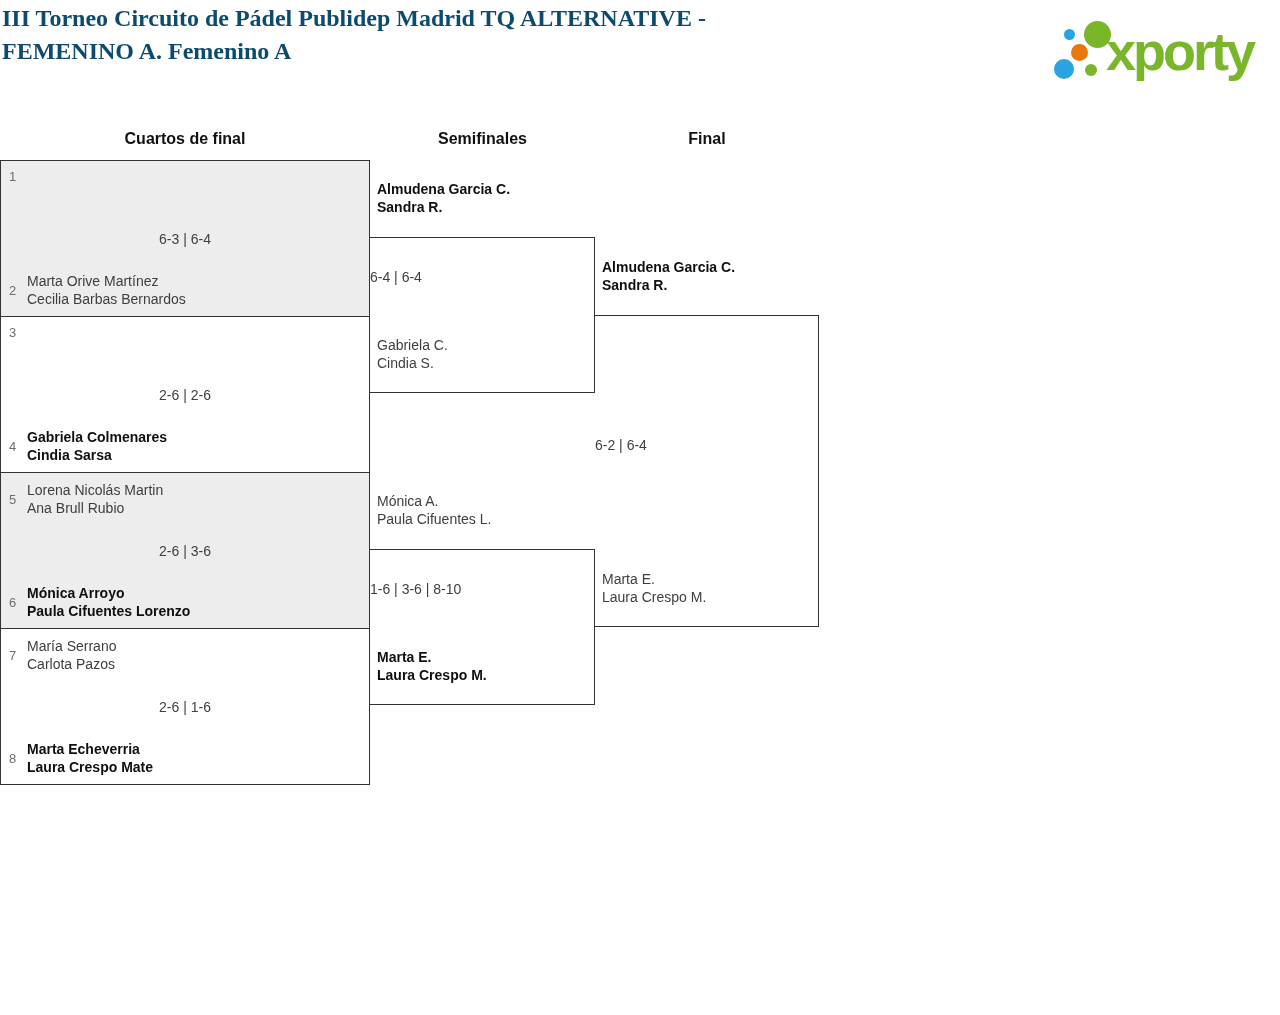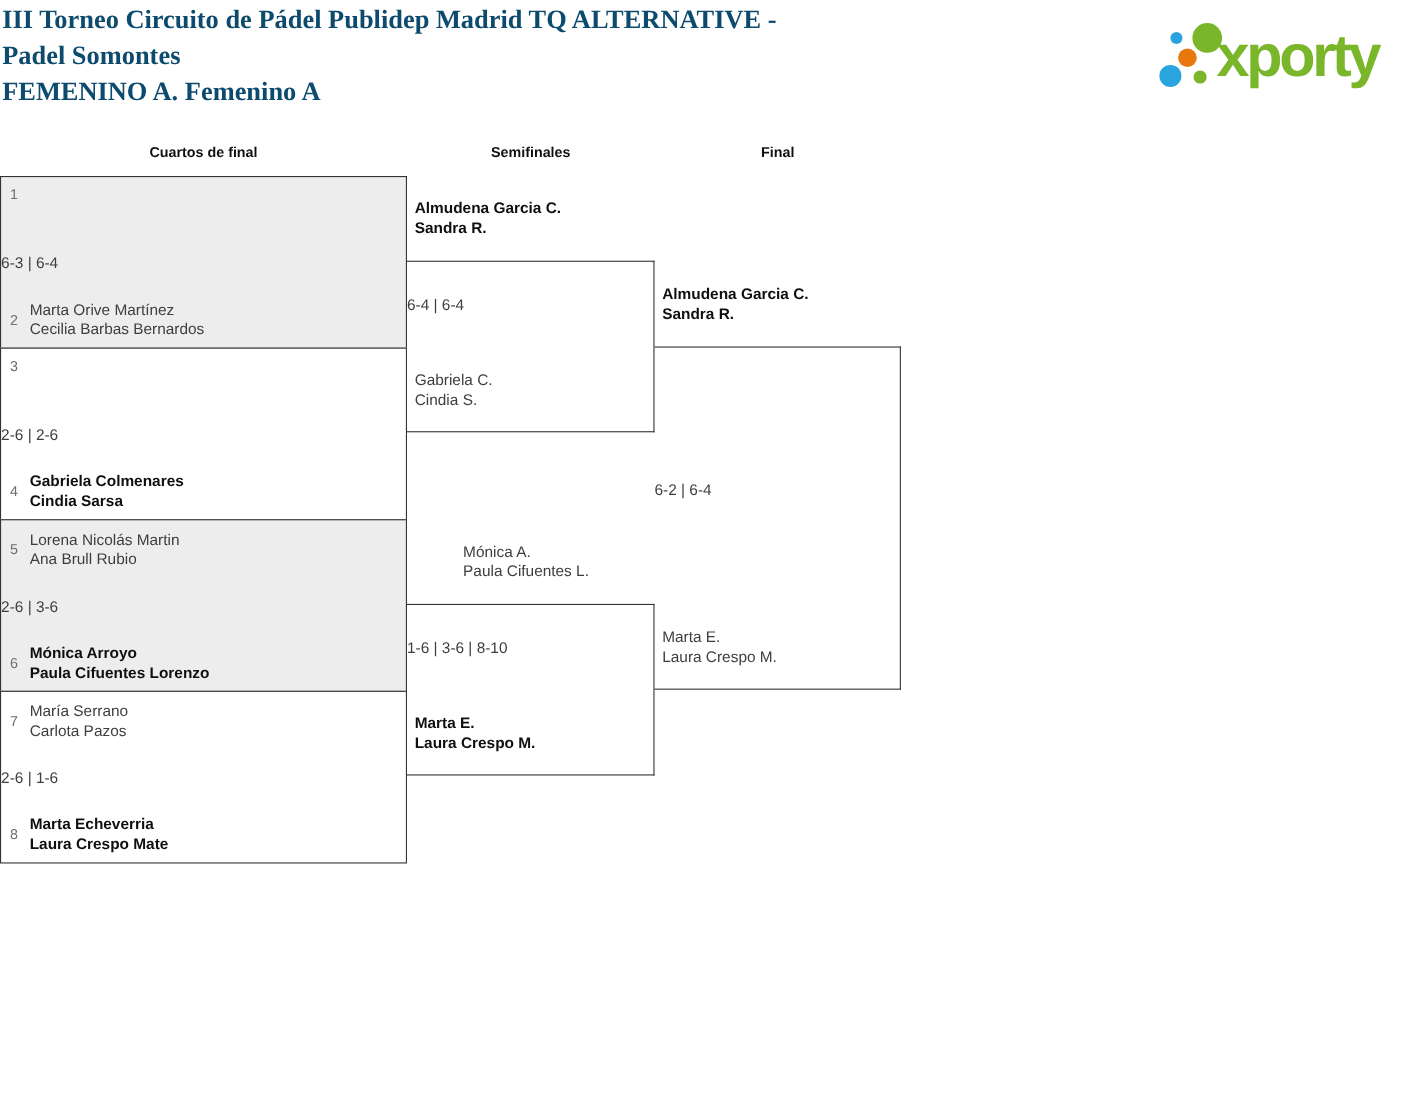--- a/index.html
+++ b/index.html
@@ -20,66 +20,65 @@
   .dot-green-big   { left:34px; top:7px;  width:27px; height:27px; background:#7ab629; }
   .dot-orange      { left:21px; top:30px; width:17px; height:17px; background:#e8770e; }
   .dot-blue-big    { left:4px;  top:45px; width:20px; height:20px; background:#29a4df; }
   .dot-green-small { left:35px; top:50px; width:12px; height:12px; background:#7ab629; }
   .logo-text {
     position:absolute; left:56px; top:6px;
     font-size:54px; font-weight:700; letter-spacing:-3px; color:#7ab629;text-align:center;
   }
 
   
-  .round-header { position:absolute; top:130px; font-size:13px; font-weight:600; color:#101010; text-align:center; line-height:18px; }
+  .round-header { position:absolute; top:130px; font-size:16px; font-weight:600; color:#101010; text-align:center; line-height:18px; }
   .rh-1 { left:0;     width:370px; }
   .rh-2 { left:370px; width:225px; }
   .rh-3 { left:595px; width:224px; }
 
   
   .qf-col { position:absolute; left:0; top:160px; width:370px; }
   .qf-match { position:relative; height:157px; box-sizing:border-box; border:1px solid #333; margin-top:-1px; background:#ffffff; }
   .qf-match:first-child { margin-top:0; }
   .qf-match.shaded { background:#ededed; }
 
   .qf-team { position:absolute; left:8px; right:6px; display:flex; align-items:center; }
   .qf-team.pos-top { top:8px; }
   .qf-team.pos-bottom { top:111px; }
   .seed { flex:none; width:14px; font-size:13px; color:#6e6e6e; text-align:left; }
   .names { margin-left:4px; font-size:14px; line-height:18px; color:#3e3e3e; }
   .names.winner { font-weight:700; color:#0f0f0f; }
 
-  .qf-score { position:absolute; top:69px; left:0; width:100%; text-align:left; font-size:14px; line-height:18px; color:#3e3e3e; }
+  .qf-score { position:absolute; top:69px; left:0; width:100%; text-align:center; font-size:14px; line-height:18px; color:#3e3e3e; }
 
   
   .adv-box { position:absolute; box-sizing:border-box; border:1px solid #333; border-left:none; background:transparent; }
   .box-sf1   { left:370px; top:237px; width:225px; height:156px; }
   .box-sf2   { left:370px; top:549px; width:225px; height:156px; }
   .box-final { left:595px; top:315px; width:224px; height:312px; }
 
   .adv-team { position:absolute; font-size:14px; line-height:18px; color:#3e3e3e; }
   .adv-team.winner { font-weight:700; color:#0f0f0f; }
   .sf1-top    { left:377px; top:180px; }
   .sf1-bottom { left:377px; top:336px; }
-  .sf2-top    { left:377px; top:492px;margin-left:44px; }
+  .sf2-top    { left:377px; top:492px; }
   .sf2-bottom { left:377px; top:648px; }
   .final-top    { left:602px; top:258px; }
   .final-bottom { left:602px; top:570px; }
 
   .adv-score { position:absolute; text-align:left; font-size:14px; line-height:18px; color:#3e3e3e; }
   .score-sf1   { left:370px; top:268px; width:225px; }
   .score-sf2   { left:370px; top:580px; width:225px; }
   .score-final { left:595px; top:436px; width:224px; }
 </style>
 </head>
 <body>
 
 <div class="title-block">
   <div class="title-line">III Torneo Circuito de Pádel Publidep Madrid TQ ALTERNATIVE -</div>
-  <div class="title-line">Padel Somontes</div>
   <div class="title-line">FEMENINO A. Femenino A</div>
 </div>
 
 <div class="logo">
   <span class="dot dot-blue-small"></span>
   <span class="dot dot-green-big"></span>
   <span class="dot dot-orange"></span>
   <span class="dot dot-blue-big"></span>
   <span class="dot dot-green-small"></span>
   <span class="logo-text">xporty</span>

